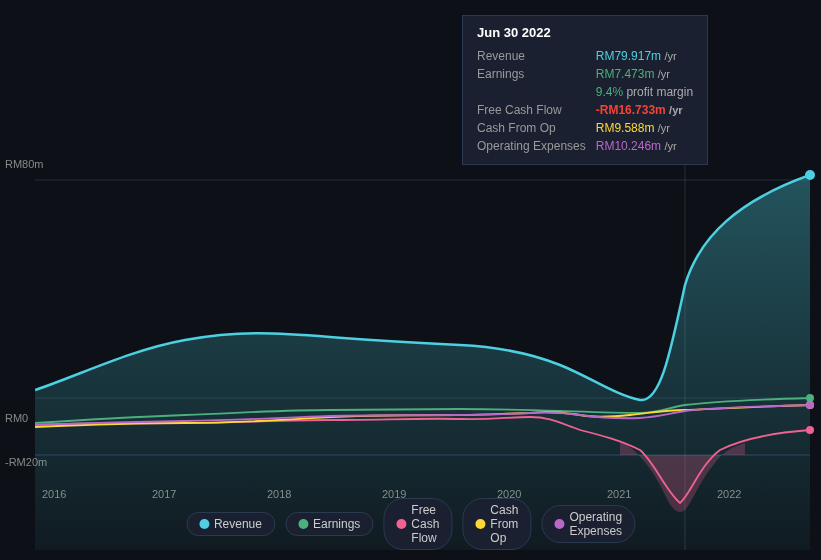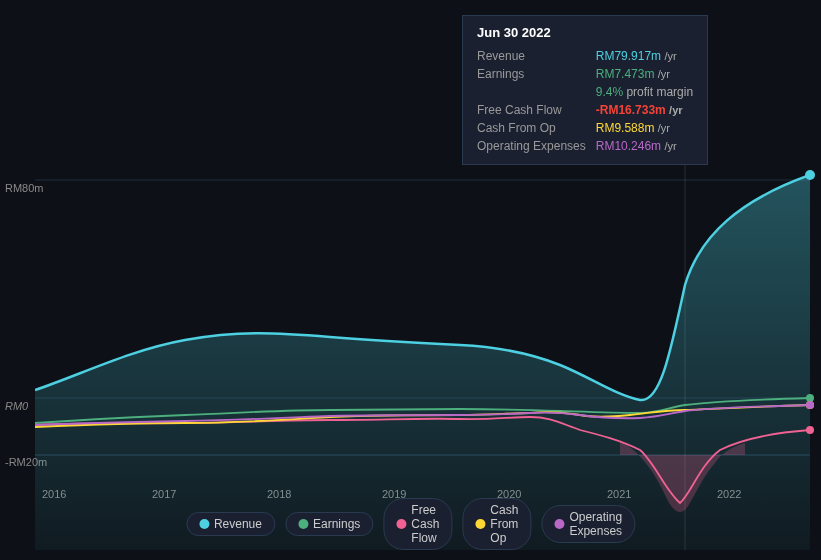--- a/index.html
+++ b/index.html
@@ -127,22 +127,22 @@
       <td class="val yellow">RM9.588m <span style="color:#aaa;font-size:11px">/yr</span></td>
     </tr>
     <tr>
       <td>Operating Expenses</td>
       <td class="val purple">RM10.246m <span style="color:#aaa;font-size:11px">/yr</span></td>
     </tr>
   </tbody>
     </table>
 </div>
 
-<div class="y-label" style="top: 158px; margin-top: 24px;">RM80m</div>
-<div class="y-label" style="top: 400px; font-style: italic;">RM0</div>
+<div class="y-label" style="top: 158px;">RM80m</div>
+<div class="y-label" style="top: 412px;">RM0</div>
 <div class="y-label" style="top: 456px;">-RM20m</div>
 
 <div class="x-label" style="left: 42px;">2016</div>
 <div class="x-label" style="left: 152px;">2017</div>
 <div class="x-label" style="left: 267px;">2018</div>
 <div class="x-label" style="left: 382px;">2019</div>
 <div class="x-label" style="left: 497px;">2020</div>
 <div class="x-label" style="left: 607px;">2021</div>
 <div class="x-label" style="left: 717px;">2022</div>
 

